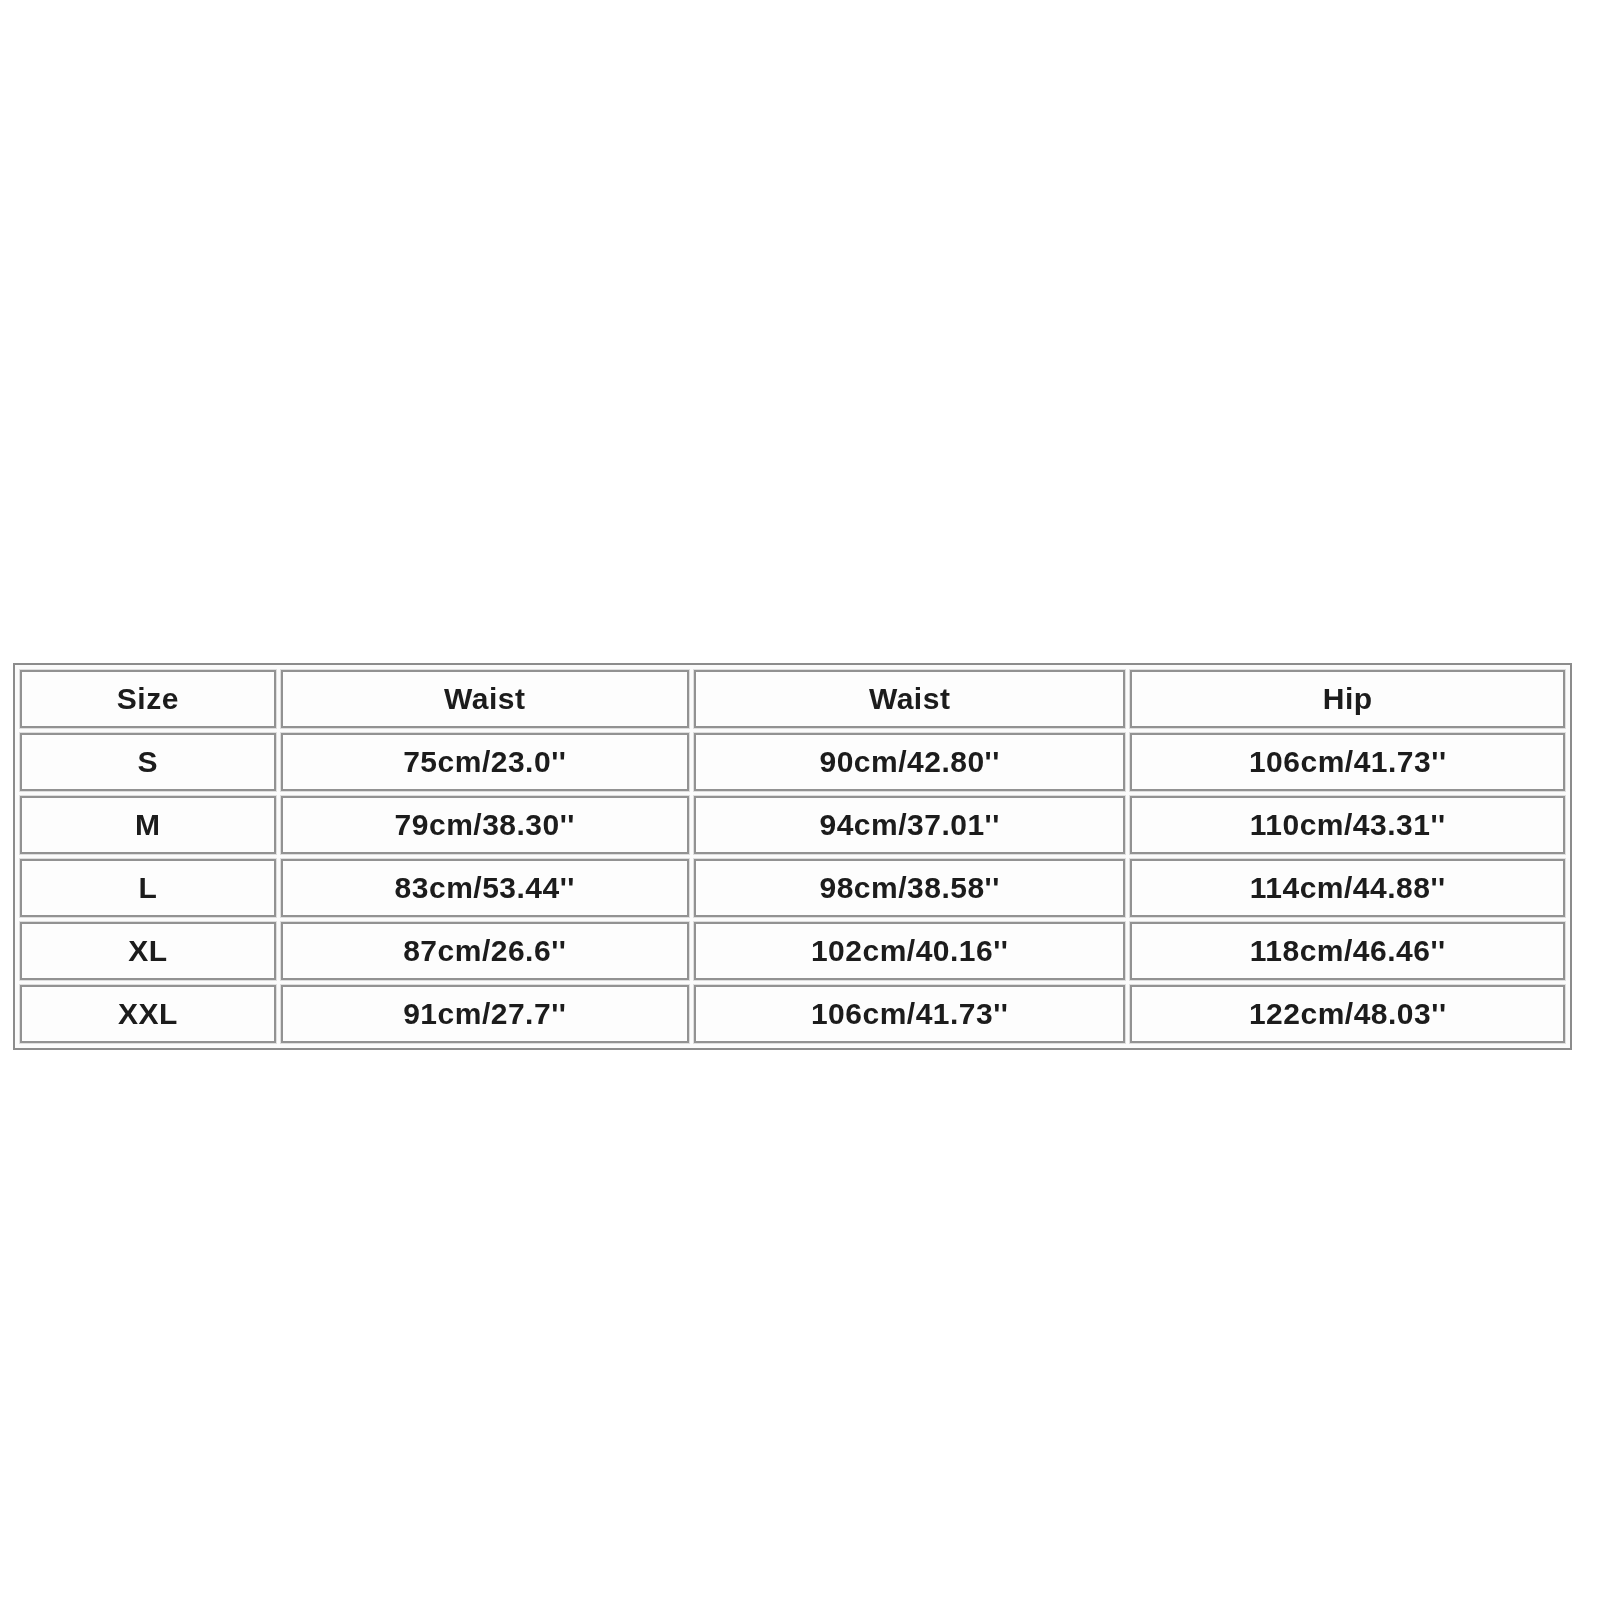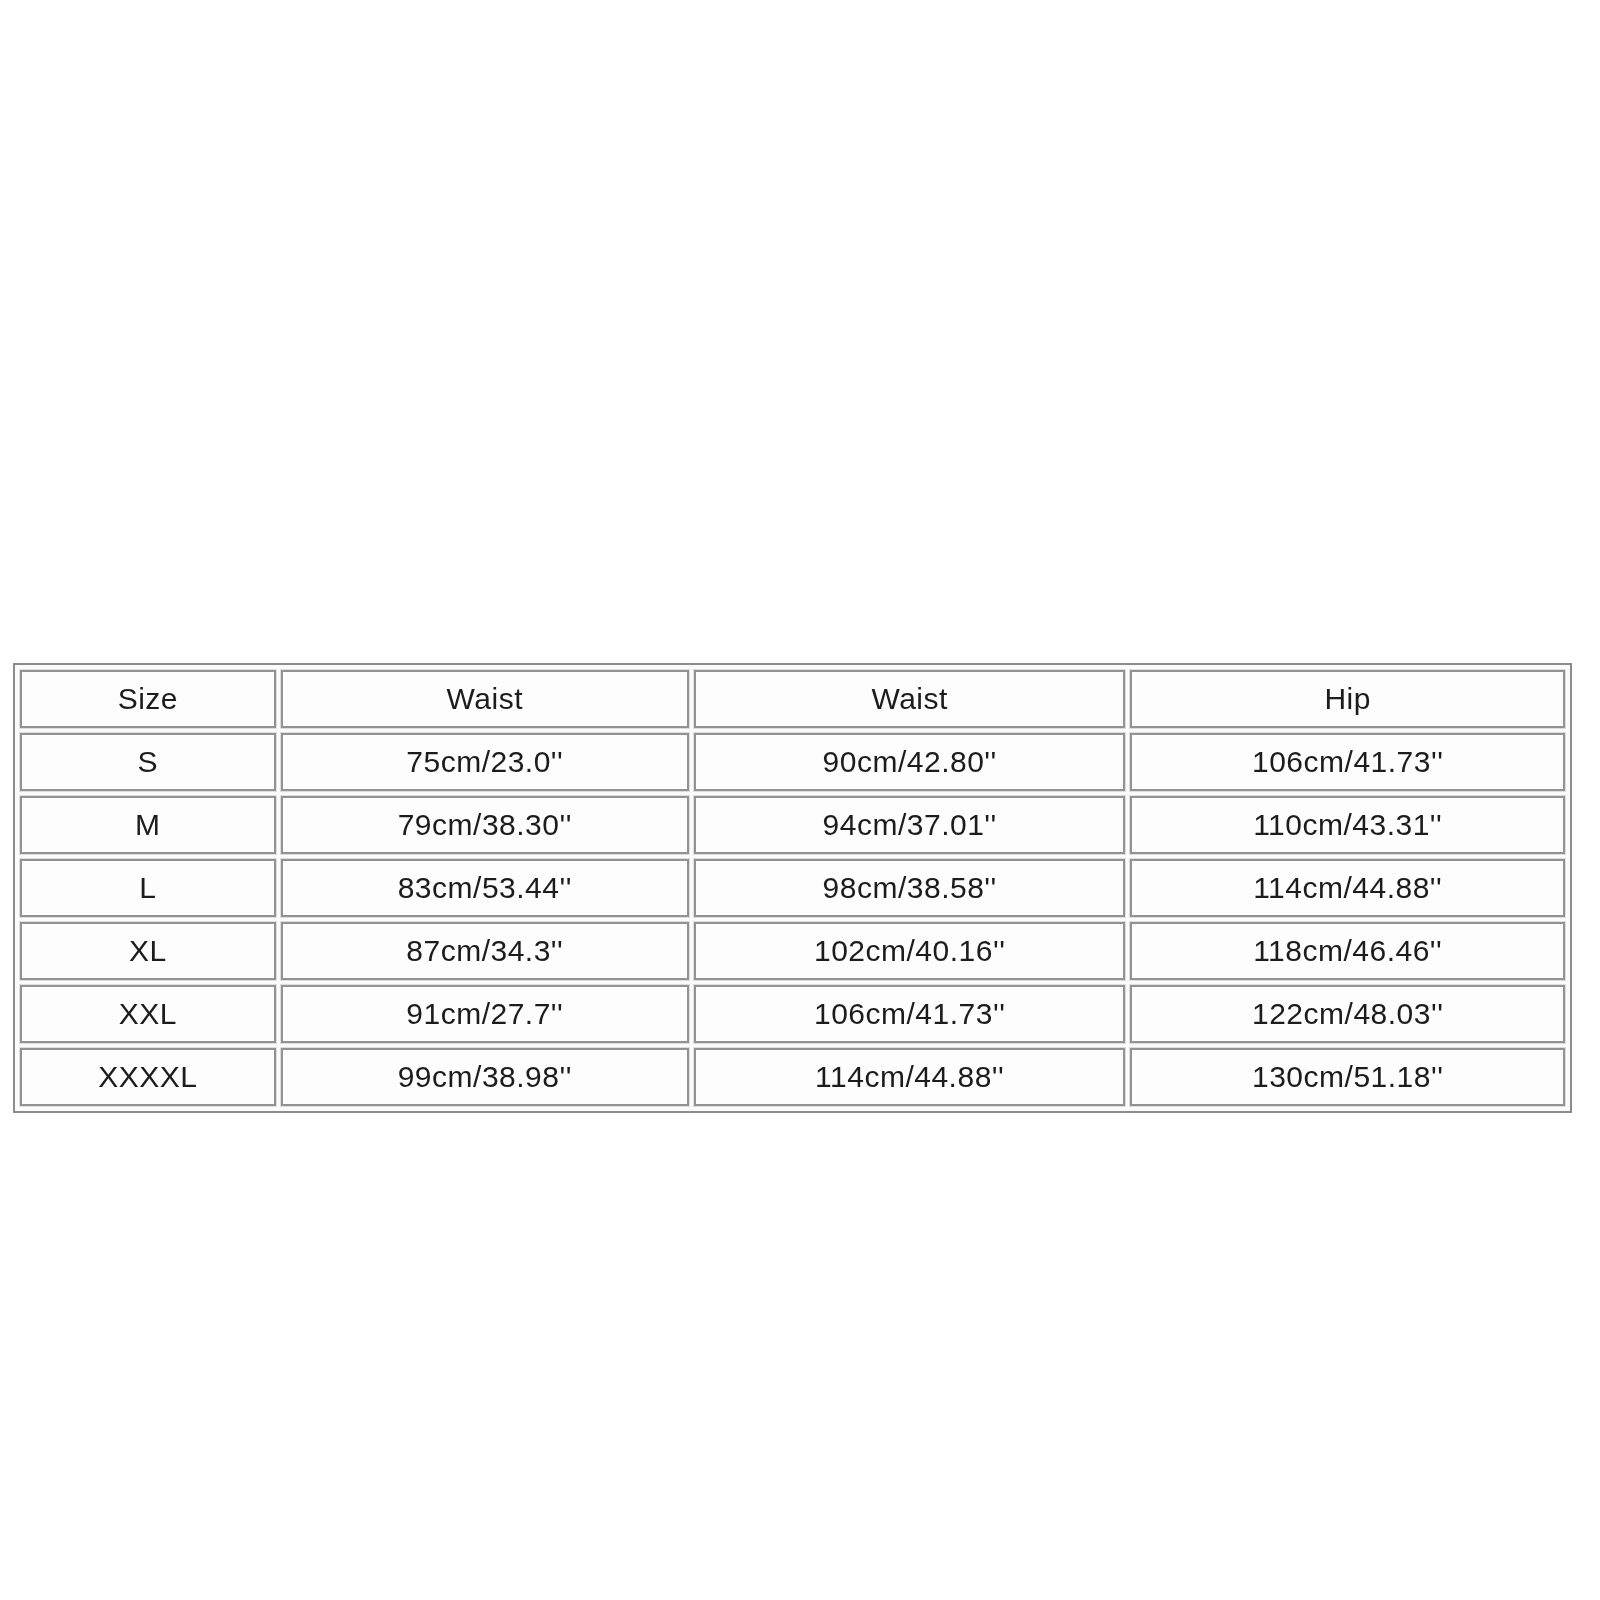--- a/index.html
+++ b/index.html
@@ -26,21 +26,21 @@
   }
   table.size-chart td,
   table.size-chart th {
     border: 2px solid #929292;
     box-shadow: 0 0 0 1px #dedede;
     background: #fdfdfd;
     height: 54px;
     text-align: center;
     vertical-align: middle;
     font-size: 30px;
-    font-weight: normal;
+    font-weight: bold;
     color: #1c1c1c;
     letter-spacing: 0.5px;
     padding: 0;
     overflow: hidden;
   }
 </style>
 </head>
 <body>
 
 <div class="table-wrap">
@@ -71,31 +71,25 @@
         <td>110cm/43.31''</td>
       </tr>
       <tr>
         <td>L</td>
         <td>83cm/53.44''</td>
         <td>98cm/38.58''</td>
         <td>114cm/44.88''</td>
       </tr>
       <tr>
         <td>XL</td>
-        <td>87cm/34.3''</td>
+        <td>87cm/26.6''</td>
         <td>102cm/40.16''</td>
         <td>118cm/46.46''</td>
       </tr>
       <tr>
         <td>XXL</td>
         <td>91cm/27.7''</td>
         <td>106cm/41.73''</td>
         <td>122cm/48.03''</td>
       </tr>
-      <tr>
-        <td>XXXXL</td>
-        <td>99cm/38.98''</td>
-        <td>114cm/44.88''</td>
-        <td>130cm/51.18''</td>
-      </tr>
     </tbody>
   </table>
 </div>
 
 </body></html>

